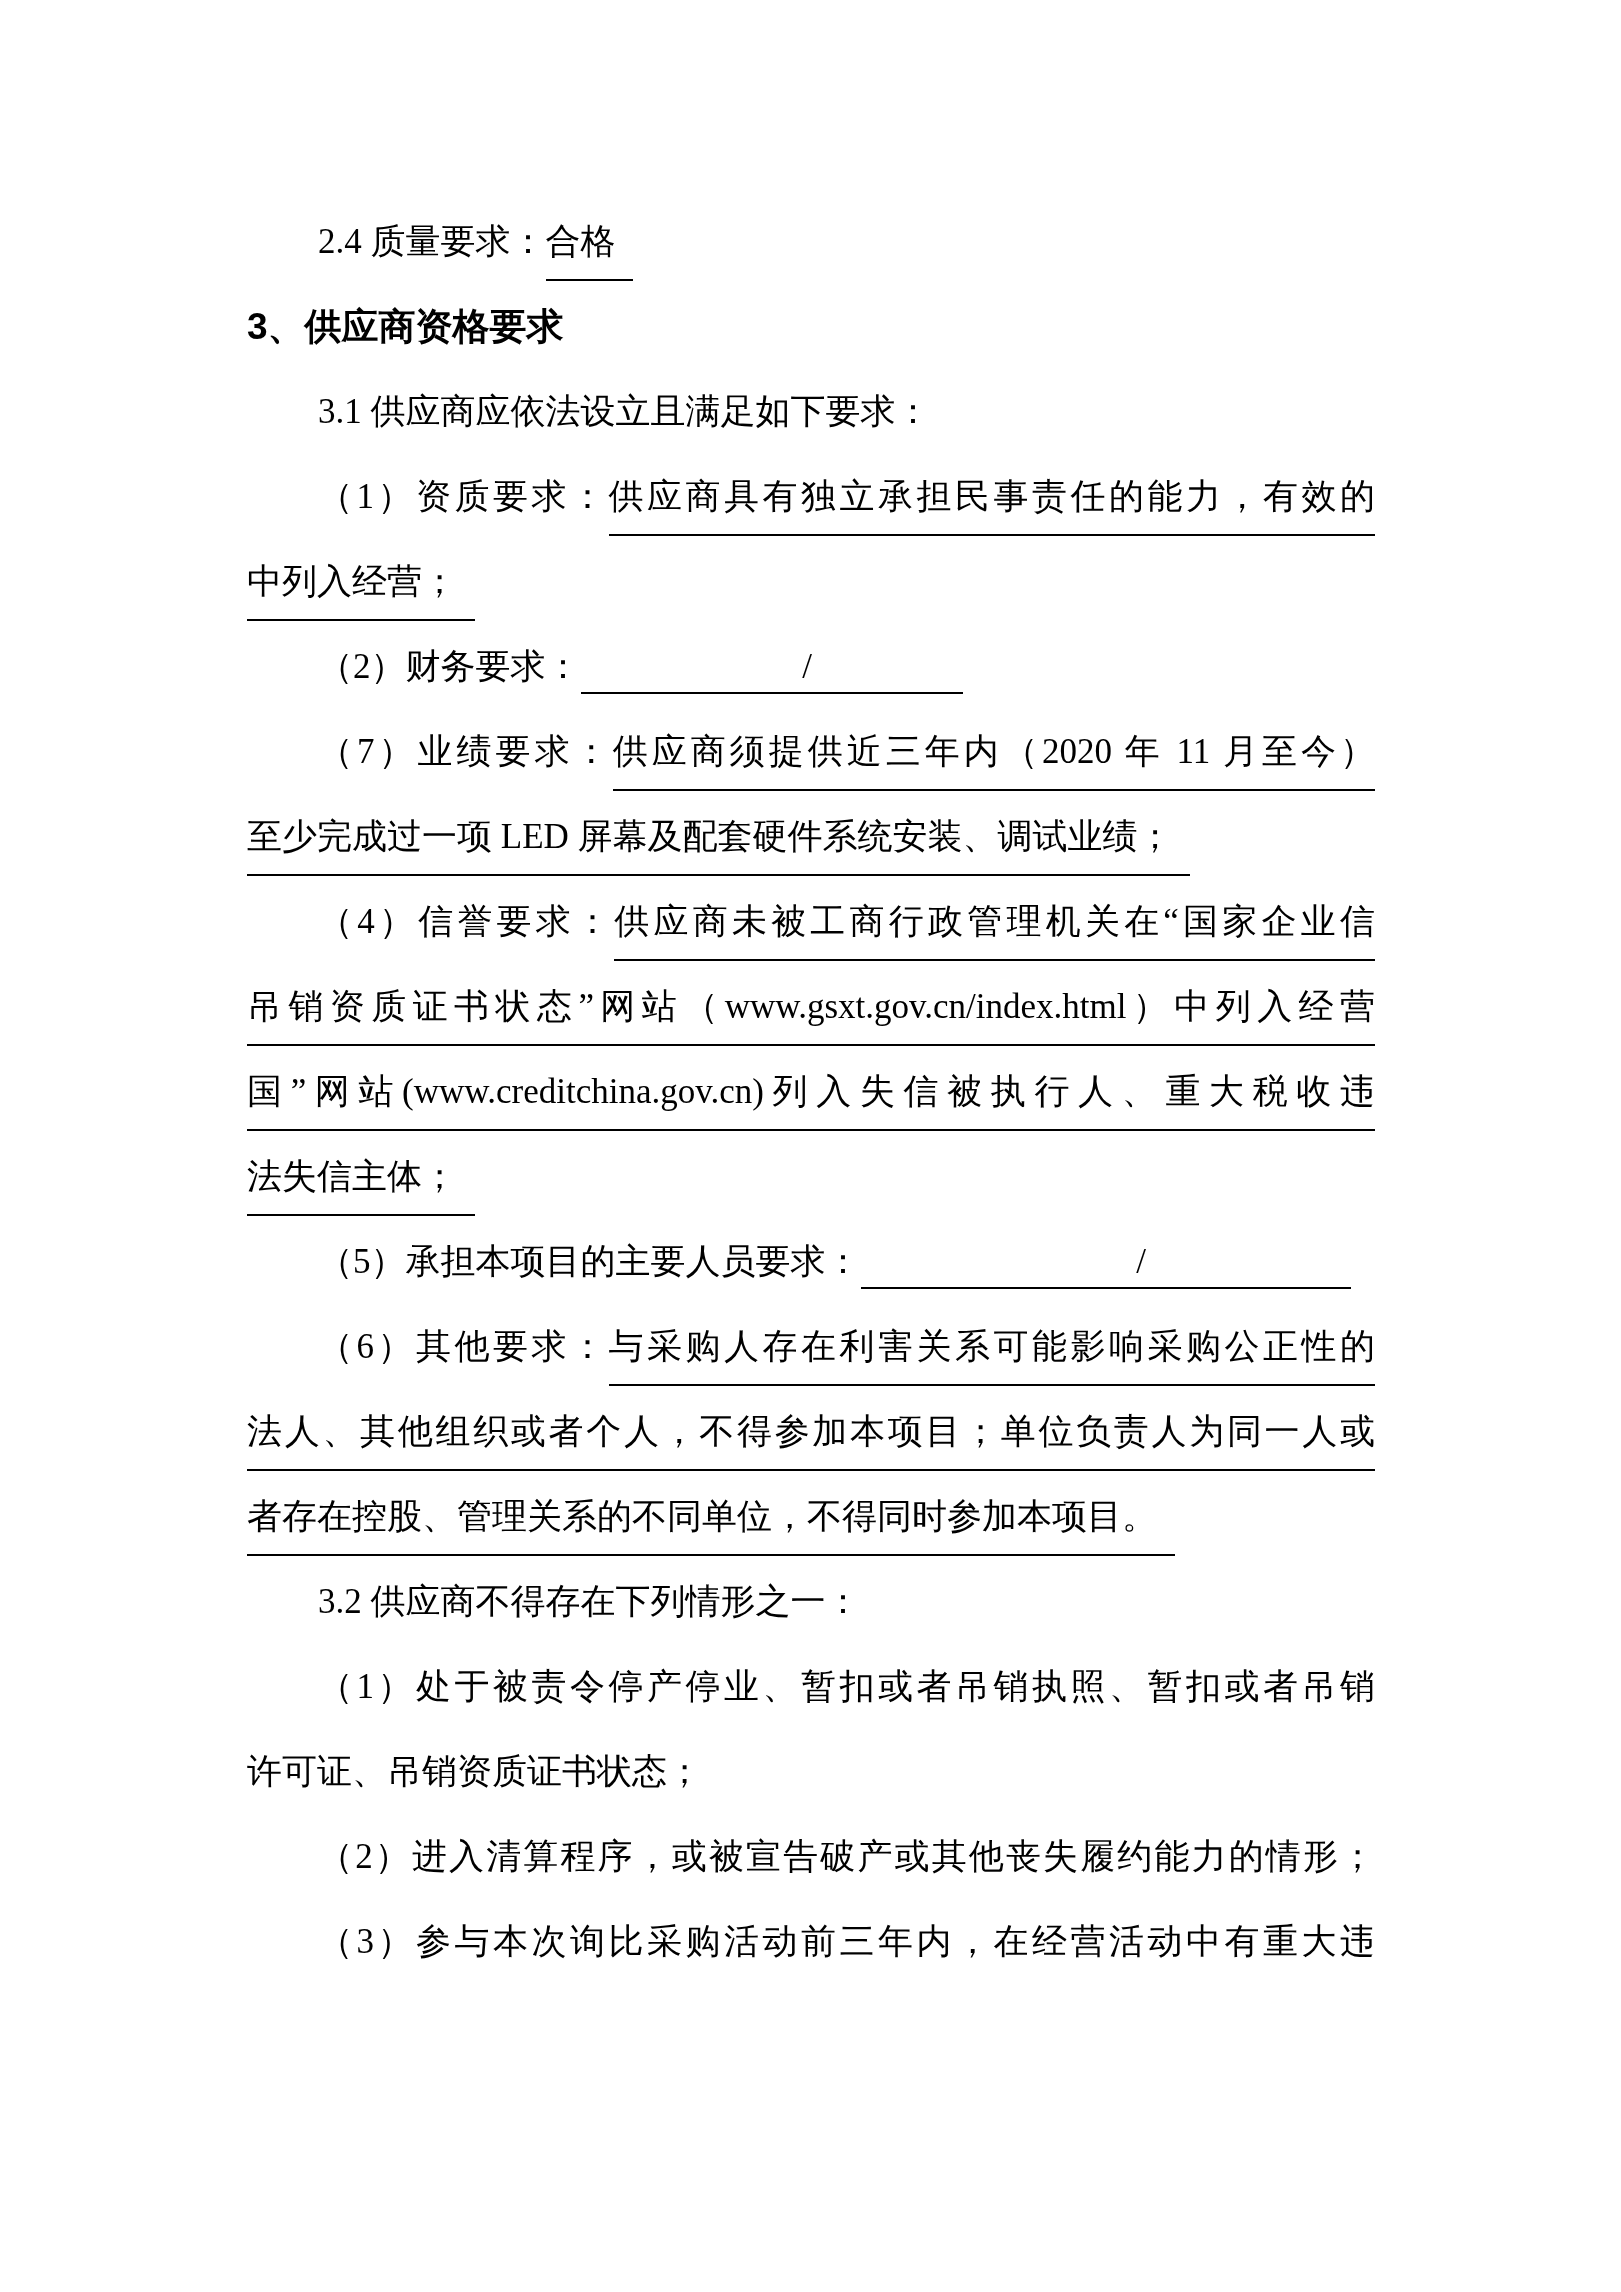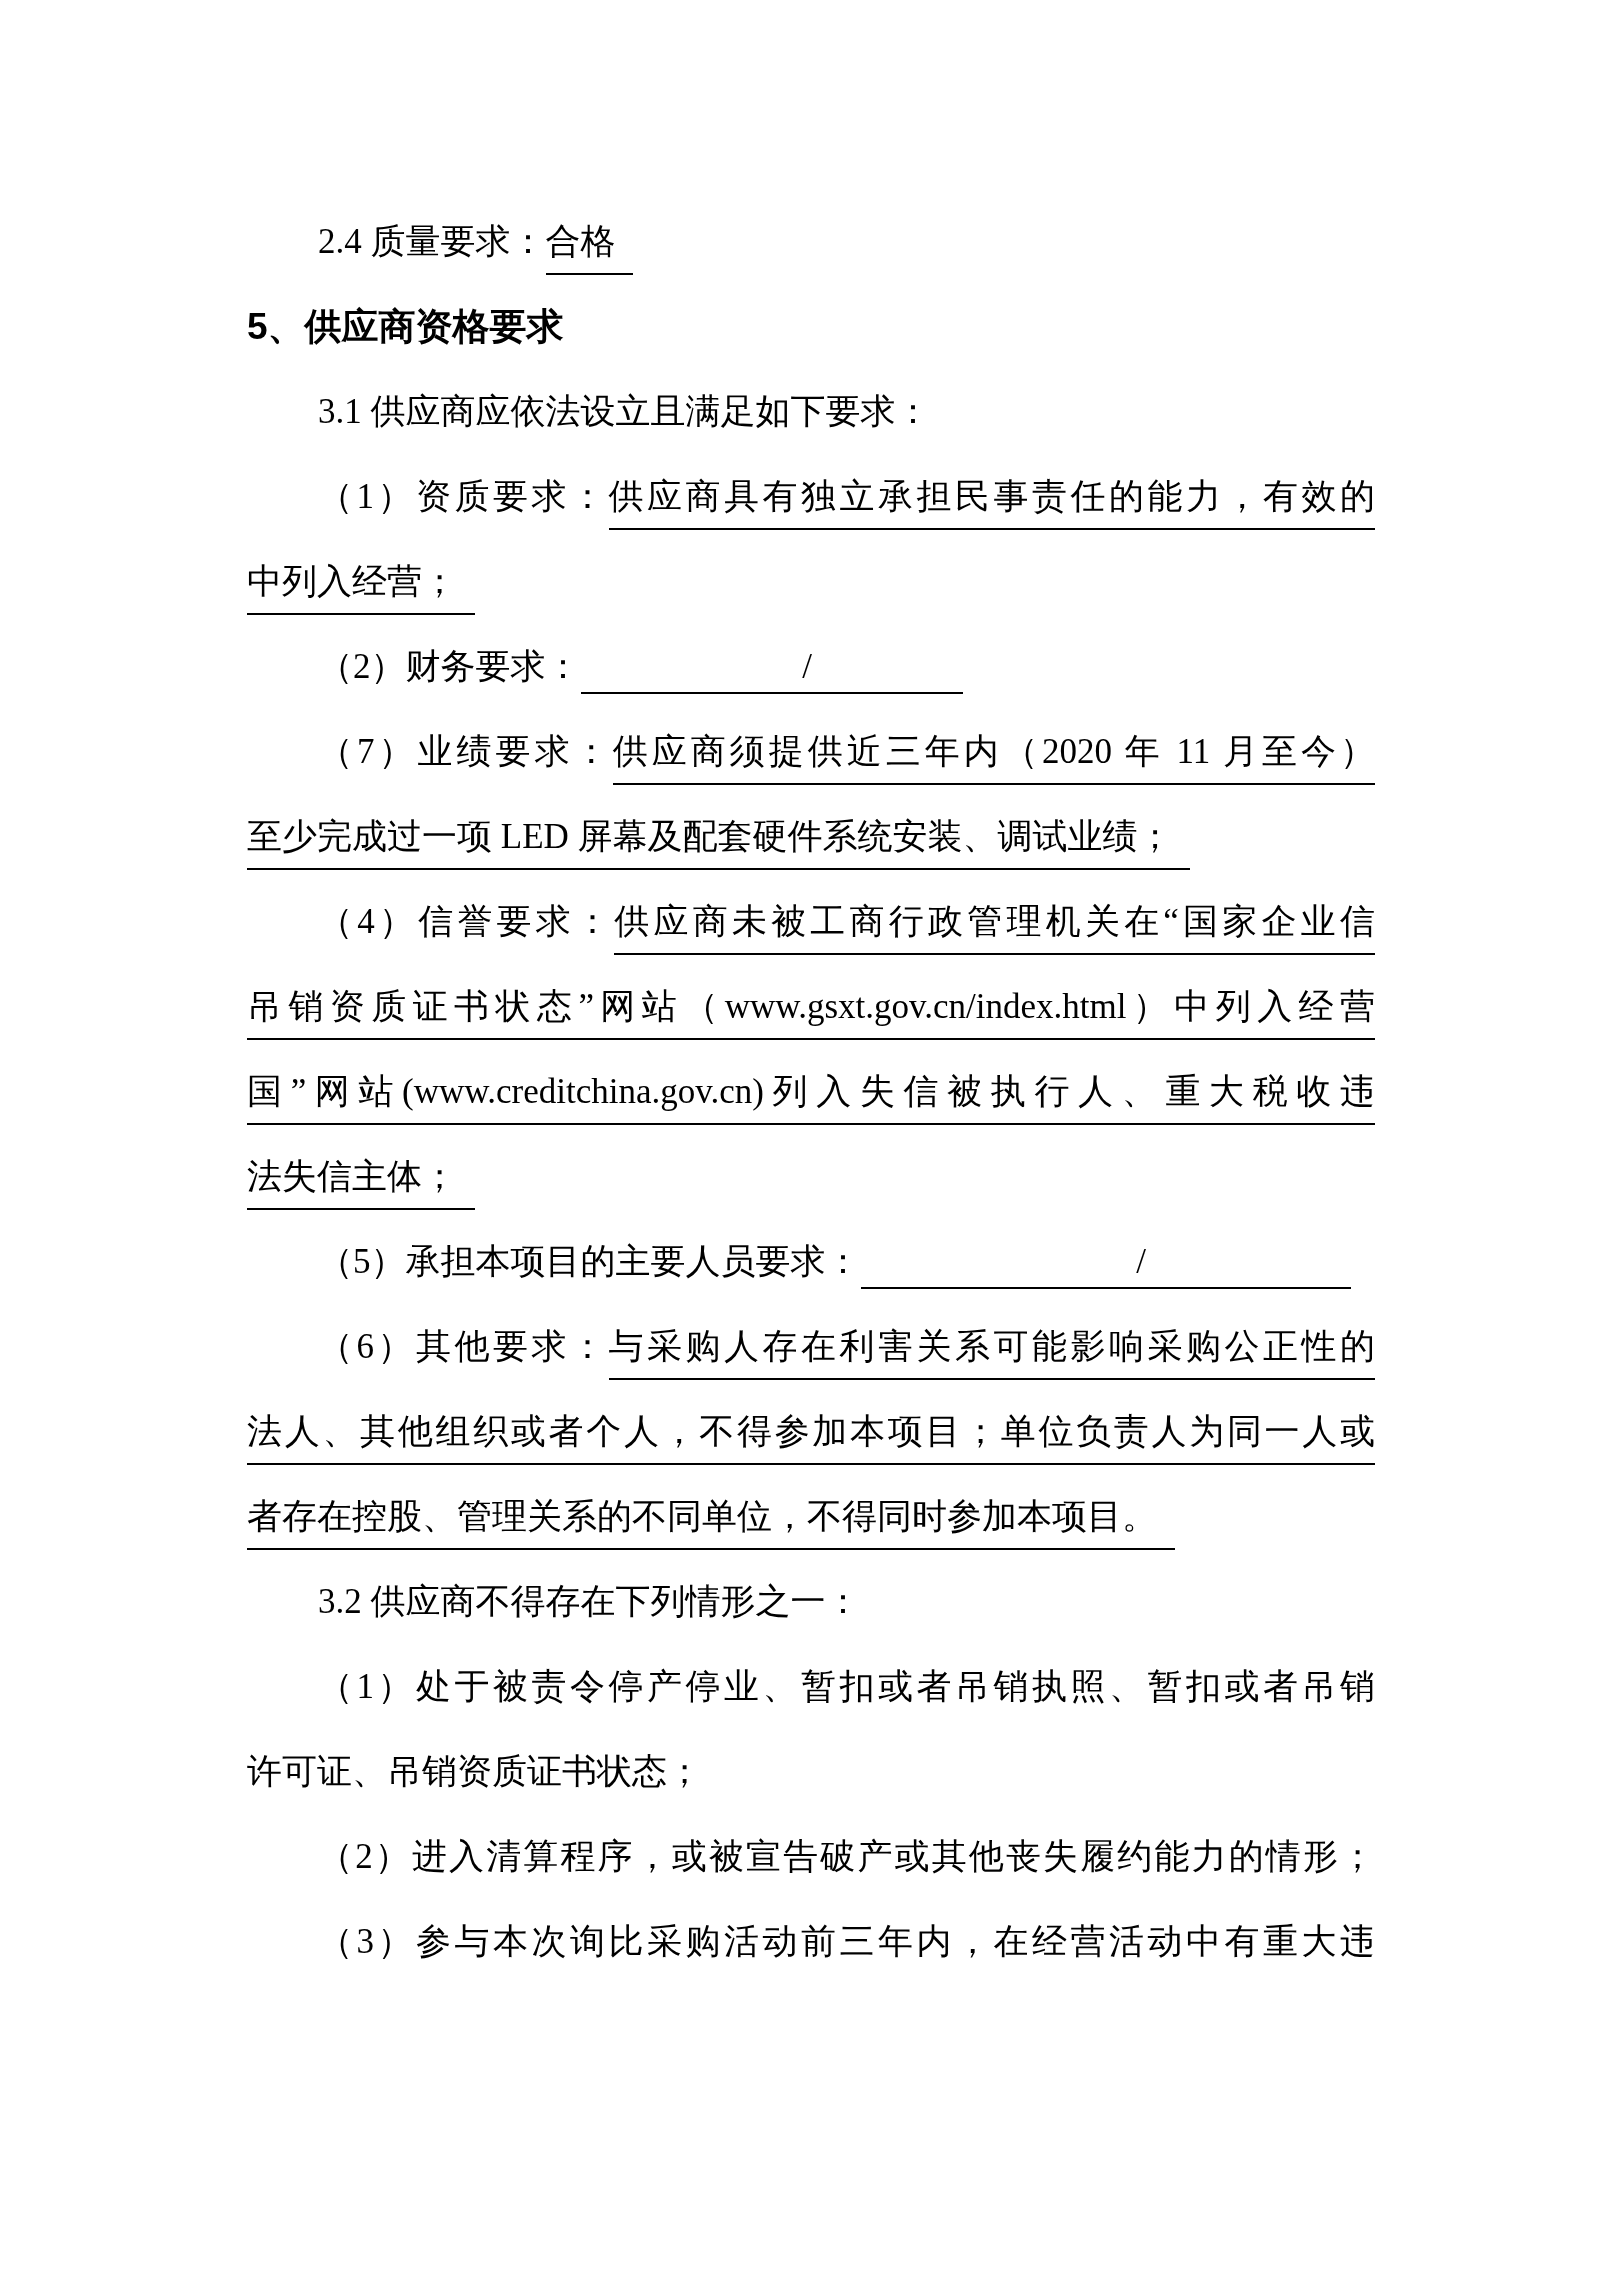--- a/index.html
+++ b/index.html
@@ -15,34 +15,34 @@
     font-family:"Liberation Serif","DejaVu Serif",serif;
     white-space:normal;overflow:visible;
   }
   .line.indent{text-indent:71px;}
   .line.justify{text-align:justify;text-align-last:justify;}
   .line.heading{
     font-family:"Liberation Sans","DejaVu Sans",sans-serif;
     font-weight:700;font-size:37px;
   }
   .seg{border:0;}
-  .u{border-bottom:2px solid #000;padding-bottom:12px;}
+  .u{border-bottom:2px solid #000;padding-bottom:18px;}
   .u.tail{padding-right:17.6px;}
   .blankline{
     display:inline-block;border-bottom:2px solid #000;
     text-align:center;padding-bottom:4.9px;line-height:normal;
   }
 </style>
 </head>
 <body>
 
 <div class="page">
   <div class="content" id="doc-content">
       <div class="line body left indent"><span class="seg">2.4 质量要求：</span><span class="seg u tail">合格</span></div>
-      <div class="line heading left"><span class="seg">5、供应商资格要求</span></div>
+      <div class="line heading left"><span class="seg">3、供应商资格要求</span></div>
       <div class="line body left indent"><span class="seg">3.1 供应商应依法设立且满足如下要求：</span></div>
       <div class="line body justify indent"><span class="seg">（1）资质要求：</span><span class="seg u">供应商具有独立承担民事责任的能力，有效的</span></div>
       <div class="line body left"><span class="seg u tail">中列入经营；</span></div>
       <div class="line body left indent"><span class="seg">（2）财务要求：</span><span class="blankline" style="width: 382px;">/</span></div>
       <div class="line body justify indent"><span class="seg">（7）业绩要求：</span><span class="seg u">供应商须提供近三年内（2020 年 11 月至今）</span></div>
       <div class="line body left"><span class="seg u tail">至少完成过一项 LED 屏幕及配套硬件系统安装、调试业绩；</span></div>
       <div class="line body justify indent"><span class="seg">（4）信誉要求：</span><span class="seg u">供应商未被工商行政管理机关在“国家企业信</span></div>
       <div class="line body justify"><span class="seg u">吊销资质证书状态”网站（www.gsxt.gov.cn/index.html）中列入经营</span></div>
       <div class="line body justify"><span class="seg u">国”网站(www.creditchina.gov.cn)列入失信被执行人、重大税收违</span></div>
       <div class="line body left"><span class="seg u tail">法失信主体；</span></div>

